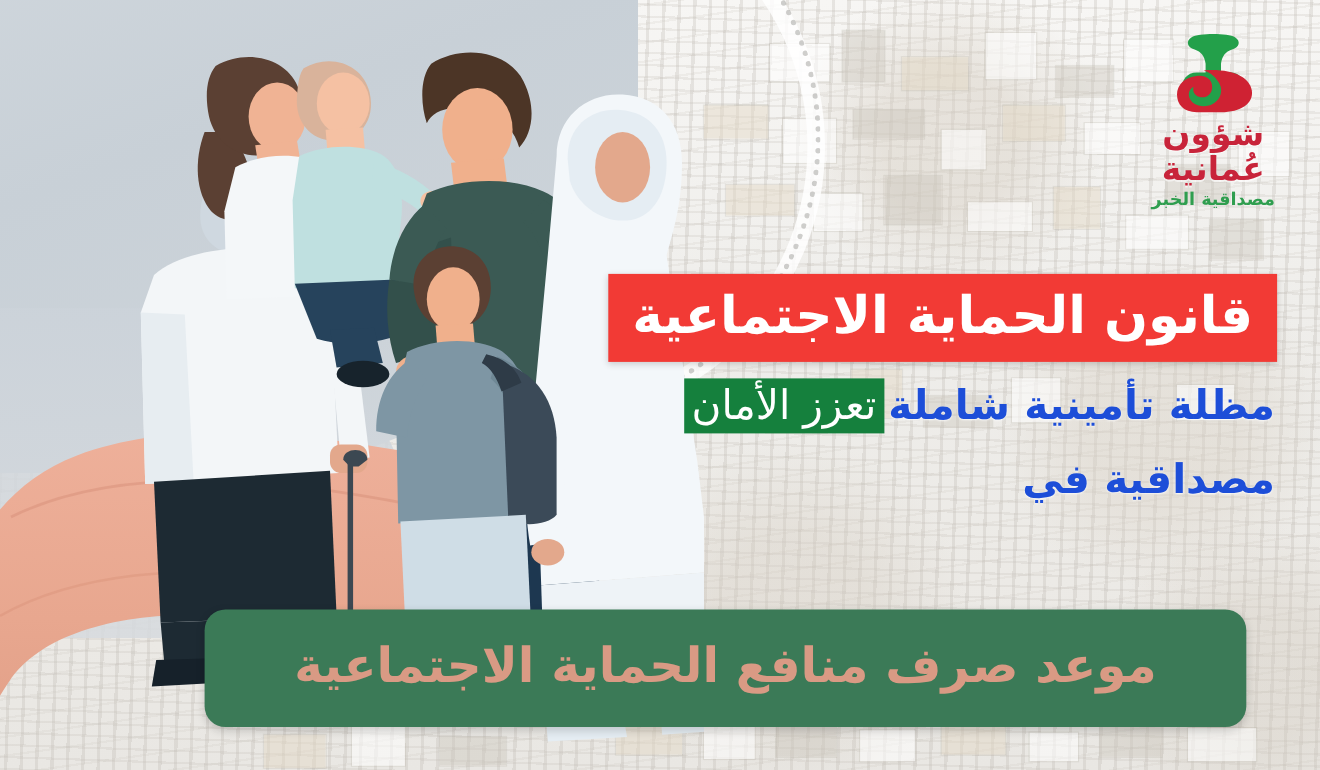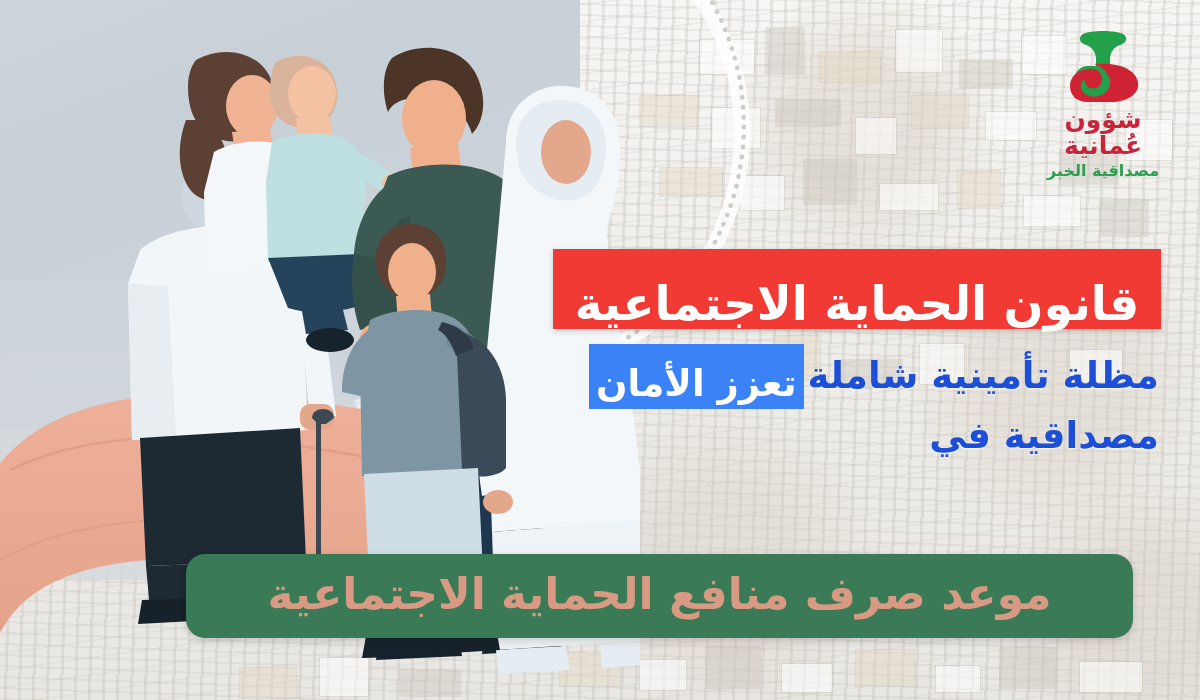--- a/index.html
+++ b/index.html
@@ -63,61 +63,61 @@
   }
 
   
   .illus{position:absolute;left:0;top:0;width:640px;height:700px;}
   .illus svg{display:block;}
 
   
   .logo{position:absolute;right:22px;top:28px;width:150px;text-align:center;}
   .logo-mark{width:150px;height:78px;display:block;margin:0 auto;}
   .logo-word{
-    font-size:25px;font-weight:700;color:#c8243a;line-height:1.05;
+    font-size:30px;font-weight:700;color:#c8243a;line-height:1.05;
     letter-spacing:.5px;margin-top:1px;
     text-shadow:0 1px 0 rgba(255,255,255,.65);
   }
   .logo-tag{
     font-size:16px;font-weight:700;color:#2f9e4f;letter-spacing:.5px;margin-top:1px;
   }
 
   
   .headline{
     position:absolute;left:553px;top:249px;width:608px;height:80px;
     background:#f23a35;
-    display:flex;align-items:flex-end;justify-content:center;
+    display:flex;align-items:center;justify-content:center;
     box-shadow:0 2px 6px rgba(0,0,0,.18);
   }
   .headline span{
     color:#ffffff;font-size:47px;font-weight:700;line-height:1;
     white-space:nowrap;letter-spacing:0px;
     transform:translateY(-2px);
   }
 
   
   .subline{
     position:absolute;display:flex;align-items:center;justify-content:flex-start;
     white-space:nowrap;direction:rtl;
   }
   .subline .plain{
     color:#1d4ed8;font-size:37px;font-weight:700;line-height:1.05;
     text-shadow:0 1px 2px rgba(255,255,255,.85);
   }
   .subline .hl{
-    color:#ffffff;font-size:37px;font-weight:700;line-height:1.05;
-    background:#3b82f6;padding:21px 7px 5px;margin-inline-start:4px;
+    color:#ffffff;font-size:37px;font-weight:400;line-height:1.05;
+    background:#15803d;padding:6px 7px 5px;margin-inline-start:4px;
     display:inline-block;
   }
   #subline1{right:41px;top:344px;}
   #subline2{right:41px;top:417px;}
 
   
   .bottom-band{
-    position:absolute;left:186px;top:554px;width:947px;height:84px;
+    position:absolute;left:186px;top:554px;width:947px;height:107px;
     background:#3b7a57;border-radius:19px;
     display:flex;align-items:center;justify-content:center;
     box-shadow:0 3px 8px rgba(0,0,0,.16);
   }
   .bottom-band span{
     color:#d99a84;font-size:44px;font-weight:700;line-height:1;white-space:nowrap;
     transform:translateY(-2px);
   }
 </style>
 </head>

